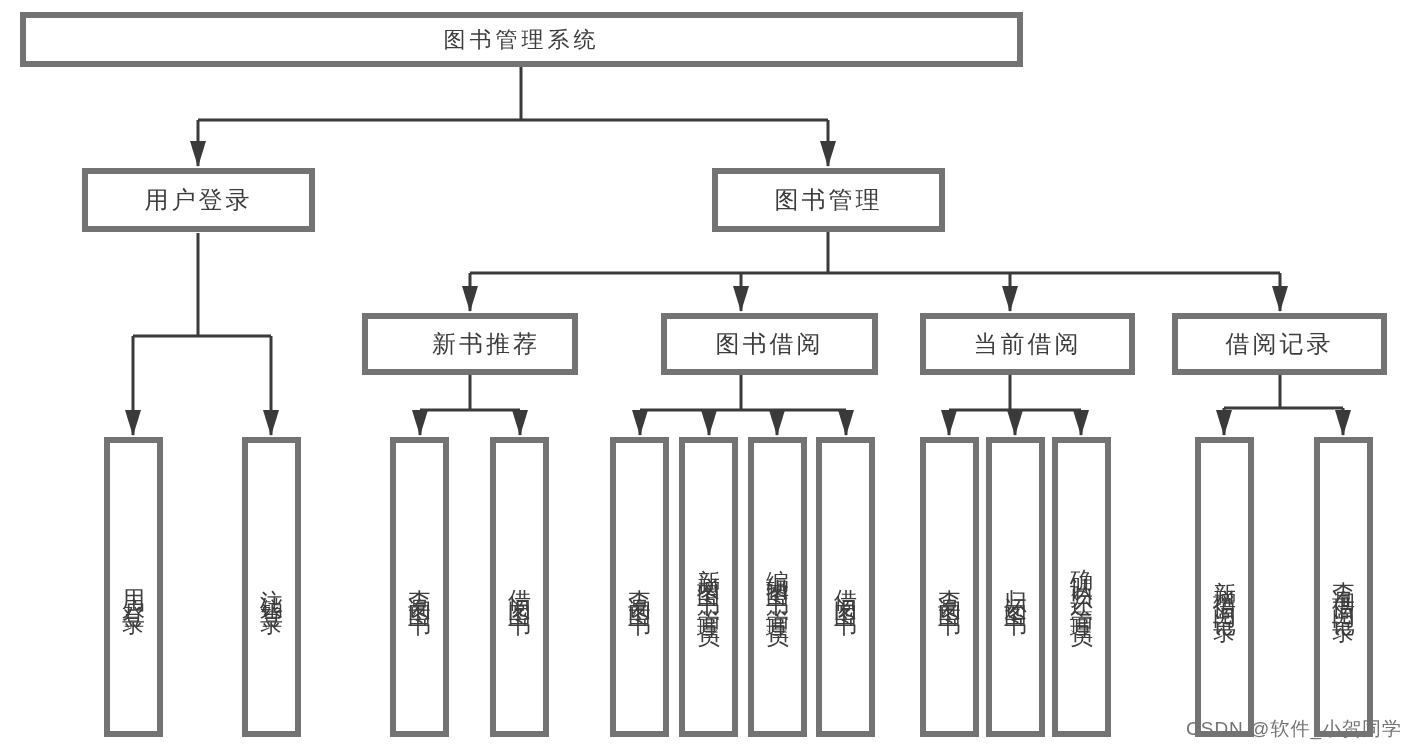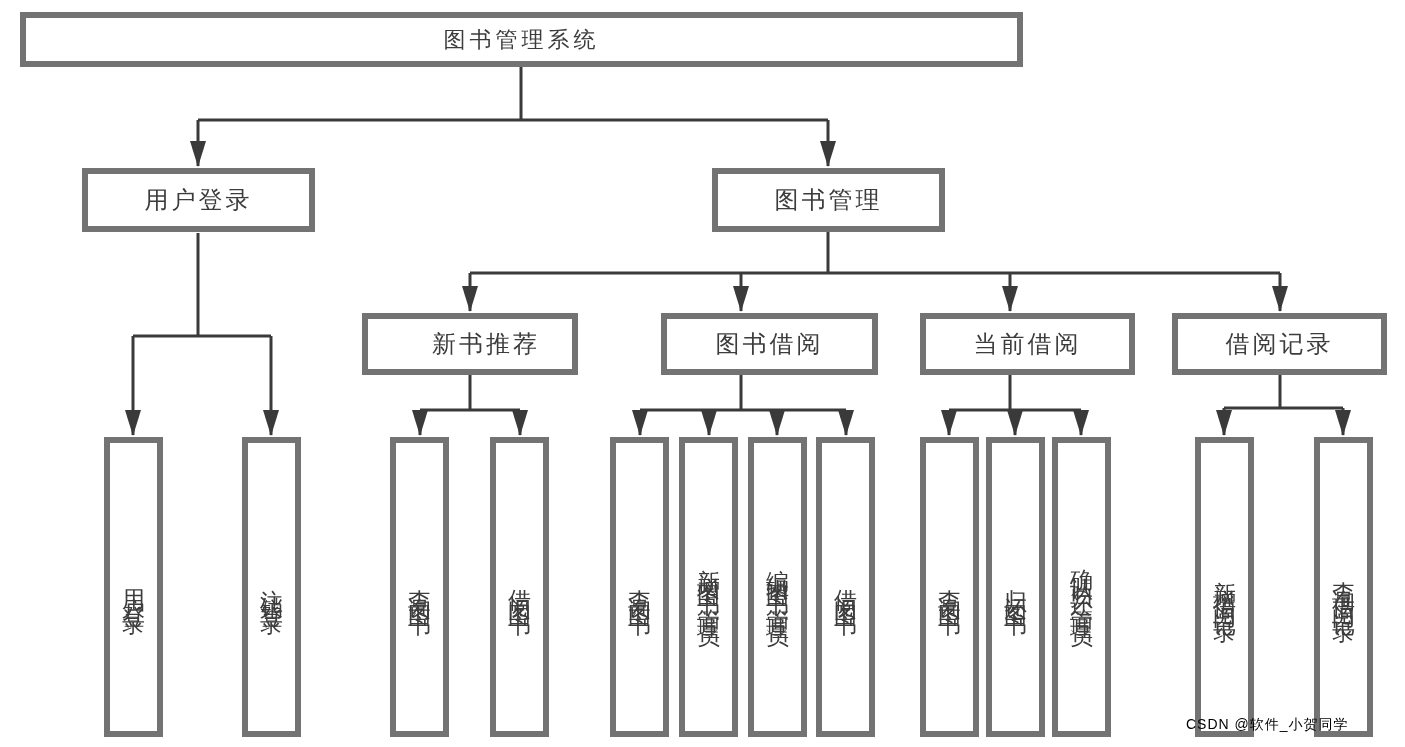--- a/index.html
+++ b/index.html
@@ -50,23 +50,23 @@
     font-size: 23px;
     letter-spacing: 8px;
     line-height: 1;
     color: #3c3c3c;
     white-space: nowrap;
   }
   .watermark {
     position: absolute;
     left: 1186px;
     top: 716px;
-    font-size: 14px;
+    font-size: 19px;
     letter-spacing: 1px;
-    color: #000000;
+    color: #737373;
     z-index: 3;
     white-space: nowrap;
   }
 </style>
 </head>
 <body>
 
 <div id="stage">
 
   <svg id="connectors" viewBox="0 0 1405 747" xmlns="http://www.w3.org/2000/svg">

